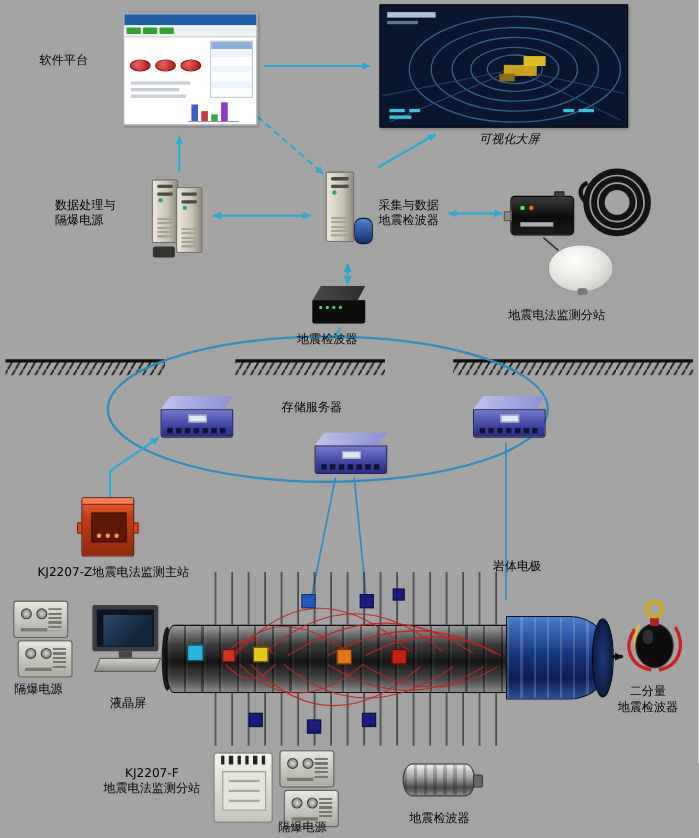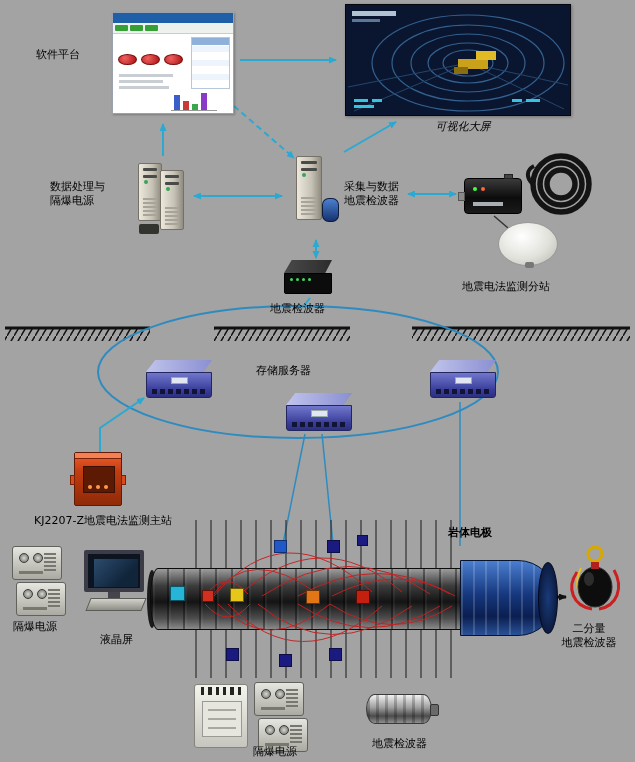--- a/index.html
+++ b/index.html
@@ -459,23 +459,27 @@
     <span>隔爆电源</span>
   </div>
   <div class="lbl" style="left:344px; top:180px;">
     <span>采集与数据</span>
     <span>地震检波器</span>
   </div>
   <div class="lbl" style="left:462px; top:280px;">地震电法监测分站</div>
   <div class="lbl" style="left:270px; top:302px;">地震检波器</div>
   <div class="lbl" style="left:256px; top:364px;">存储服务器</div>
   <div class="lbl" style="left:34px; top:514px;">KJ2207-Z地震电法监测主站</div>
-  <div class="lbl" style="left:448px; top:526px;font-weight:bold;">岩体电极</div>
+  <div class="lbl" style="left:448px; top:508px;">岩体电极</div>
   <div class="lbl" style="left:13px; top:620px;">隔爆电源</div>
   <div class="lbl" style="left:100px; top:633px;">液晶屏</div>
   <div class="lbl c" style="left:546px; top:622px; width:86px;">
     <span>二分量</span>
     <span>地震检波器</span>
   </div>
+  <div class="lbl c" style="left:84px; top:696px; width:108px;">
+    <span>KJ2207-F</span>
+    <span>地震电法监测分站</span>
+  </div>
   <div class="lbl" style="left:253px; top:745px;">隔爆电源</div>
   <div class="lbl" style="left:372px; top:737px;">地震检波器</div>
 
 </div>
 
 </body></html>

